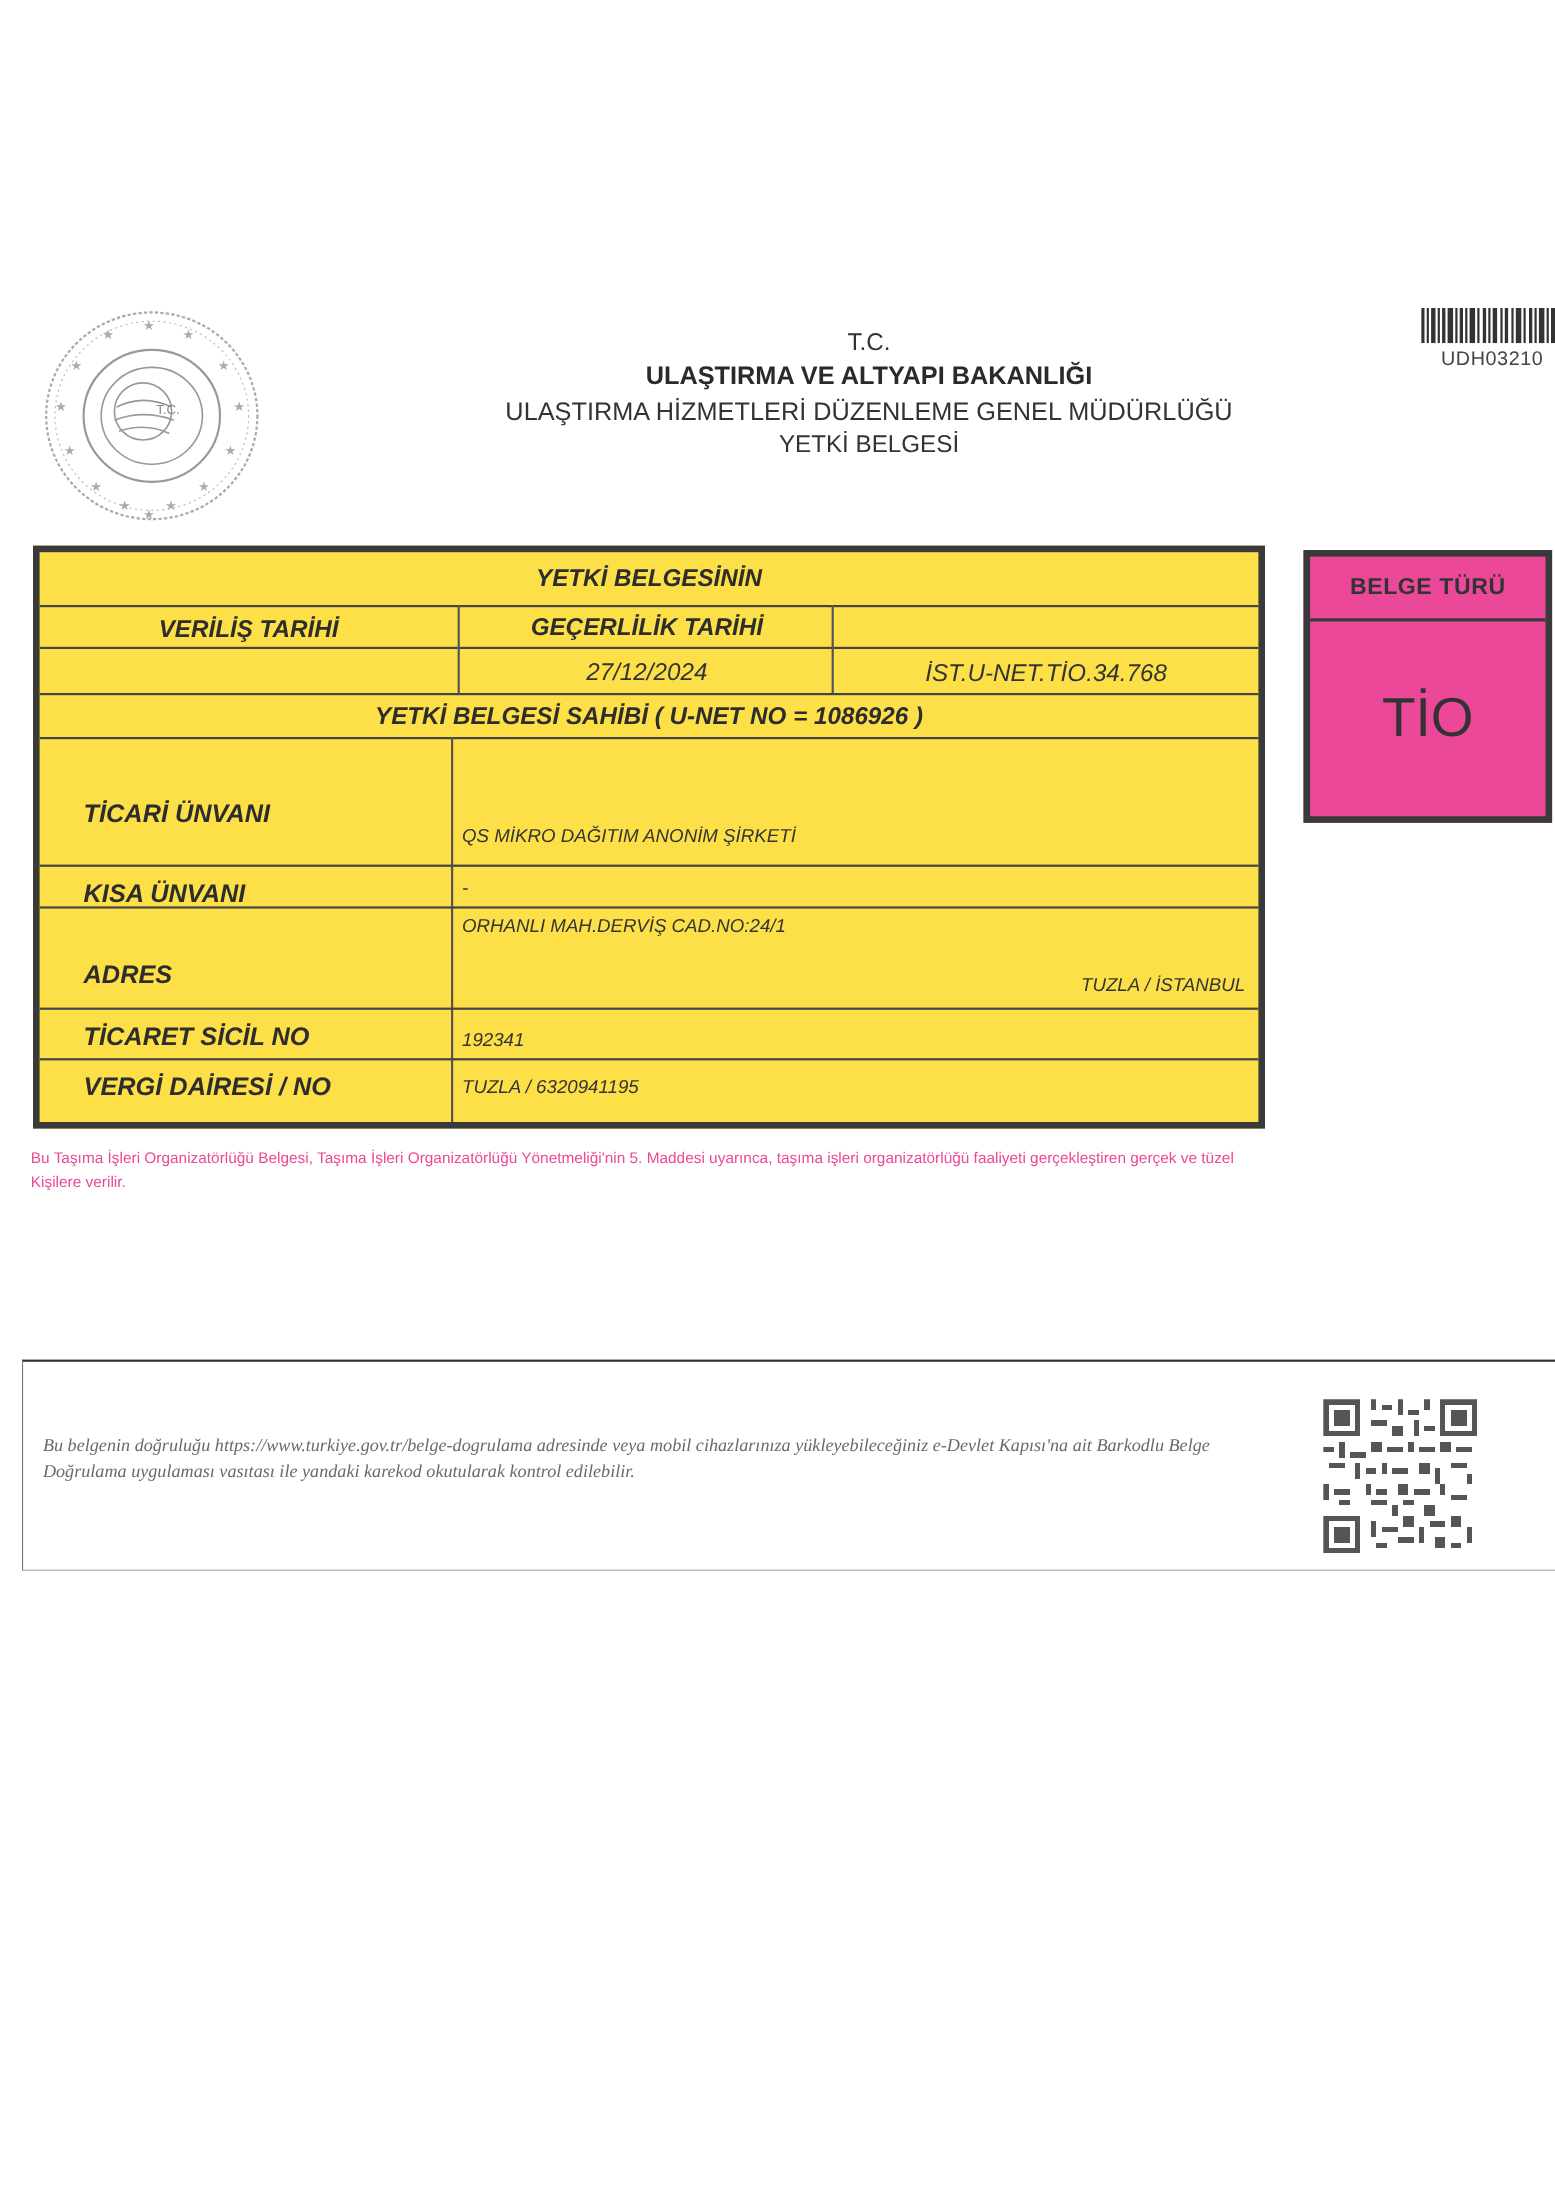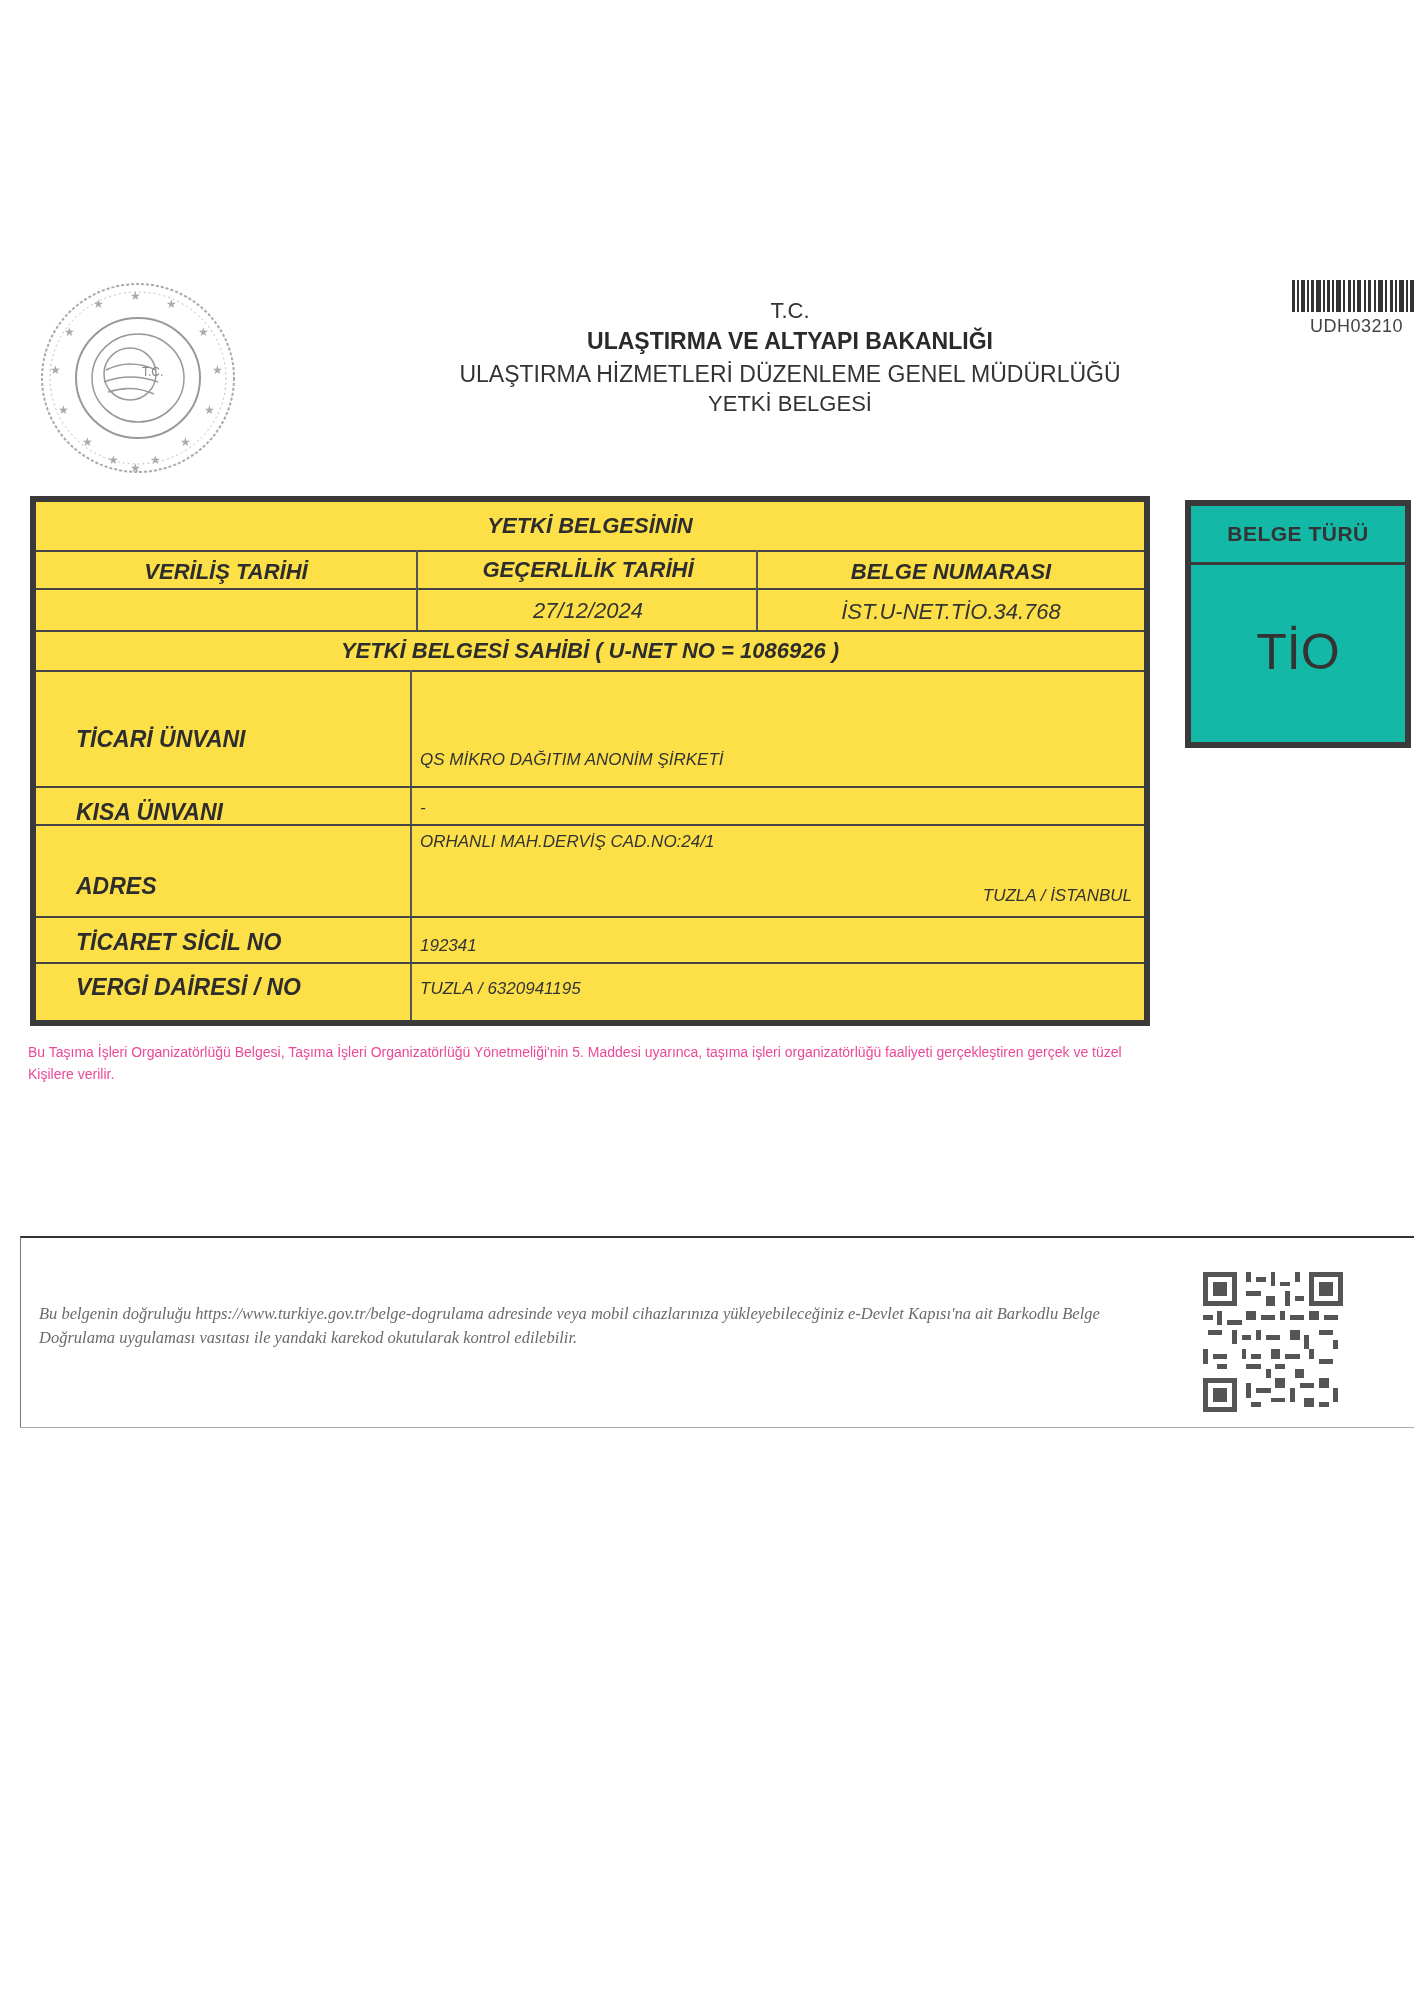--- a/index.html
+++ b/index.html
@@ -29,21 +29,21 @@
   .hline { position:absolute; left:0; right:0; height:0; border-top:2px solid #444; }
   .vline { position:absolute; width:0; border-left:2px solid #555; }
   .cell { position:absolute; display:flex; align-items:center; justify-content:center; }
   .th { font-size:22px; font-weight:bold; color:#2d2d2d; }
   .td { font-size:22px; color:#333; }
   .lbl { position:absolute; left:60px; font-size:23px; font-weight:bold; color:#2d2d2d; }
   .val { position:absolute; left:380px; font-size:17px; color:#333; }
 
   
   .turu { left:1185px; top:500px; width:226px; height:248px;
-          border:6px solid #3a3a3a; box-sizing:border-box; background:#14b8a6; }
+          border:6px solid #3a3a3a; box-sizing:border-box; background:#ec4899; }
   .turu-head { position:absolute; left:0; right:0; top:0; height:56px;
                border-bottom:3px solid #3a3a3a; display:flex; align-items:center;
                justify-content:center; font-size:21px; font-weight:bold; color:#333; letter-spacing:0.5px; }
   .turu-val { position:absolute; left:0; right:0; top:56px; bottom:0; display:flex;
               align-items:center; justify-content:center; font-size:50px; color:#333; }
 
   
   .note { left:28px; top:1041px; width:1140px; font-size:14px; line-height:22px; color:#ec4899; }
 
   
@@ -119,21 +119,20 @@
 </svg>
 <div class="abs barcode-text">UDH03210</div>
 
 <div class="abs main">
 
   <div class="cell th" style="left:0;right:0;top:0;height:48px;">YETKİ BELGESİNİN</div>
   <div class="hline" style="top:48px;"></div>
 
   <div class="cell th" style="left:0;width:380px;top:50px;height:40px;">VERİLİŞ TARİHİ</div>
   <div class="cell th" style="left:382px;width:340px;top:50px;height:36px;">GEÇERLİLİK TARİHİ</div>
-  <div class="cell th" style="left:722px;right:0;top:50px;height:40px;">BELGE NUMARASI</div>
   <div class="hline" style="top:86px;"></div>
 
   <div class="cell td" style="left:382px;width:340px;top:88px;height:42px;">27/12/2024</div>
   <div class="cell td" style="left:722px;right:0;top:88px;height:44px;">İST.U-NET.TİO.34.768</div>
   <div class="hline" style="top:128px;"></div>
 
   <div class="vline" style="left:380px;top:48px;height:80px;"></div>
   <div class="vline" style="left:720px;top:48px;height:80px;"></div>
 
   <div class="cell th" style="left:0;right:0;top:130px;height:38px;">YETKİ BELGESİ SAHİBİ ( U-NET NO = 1086926 )</div>

